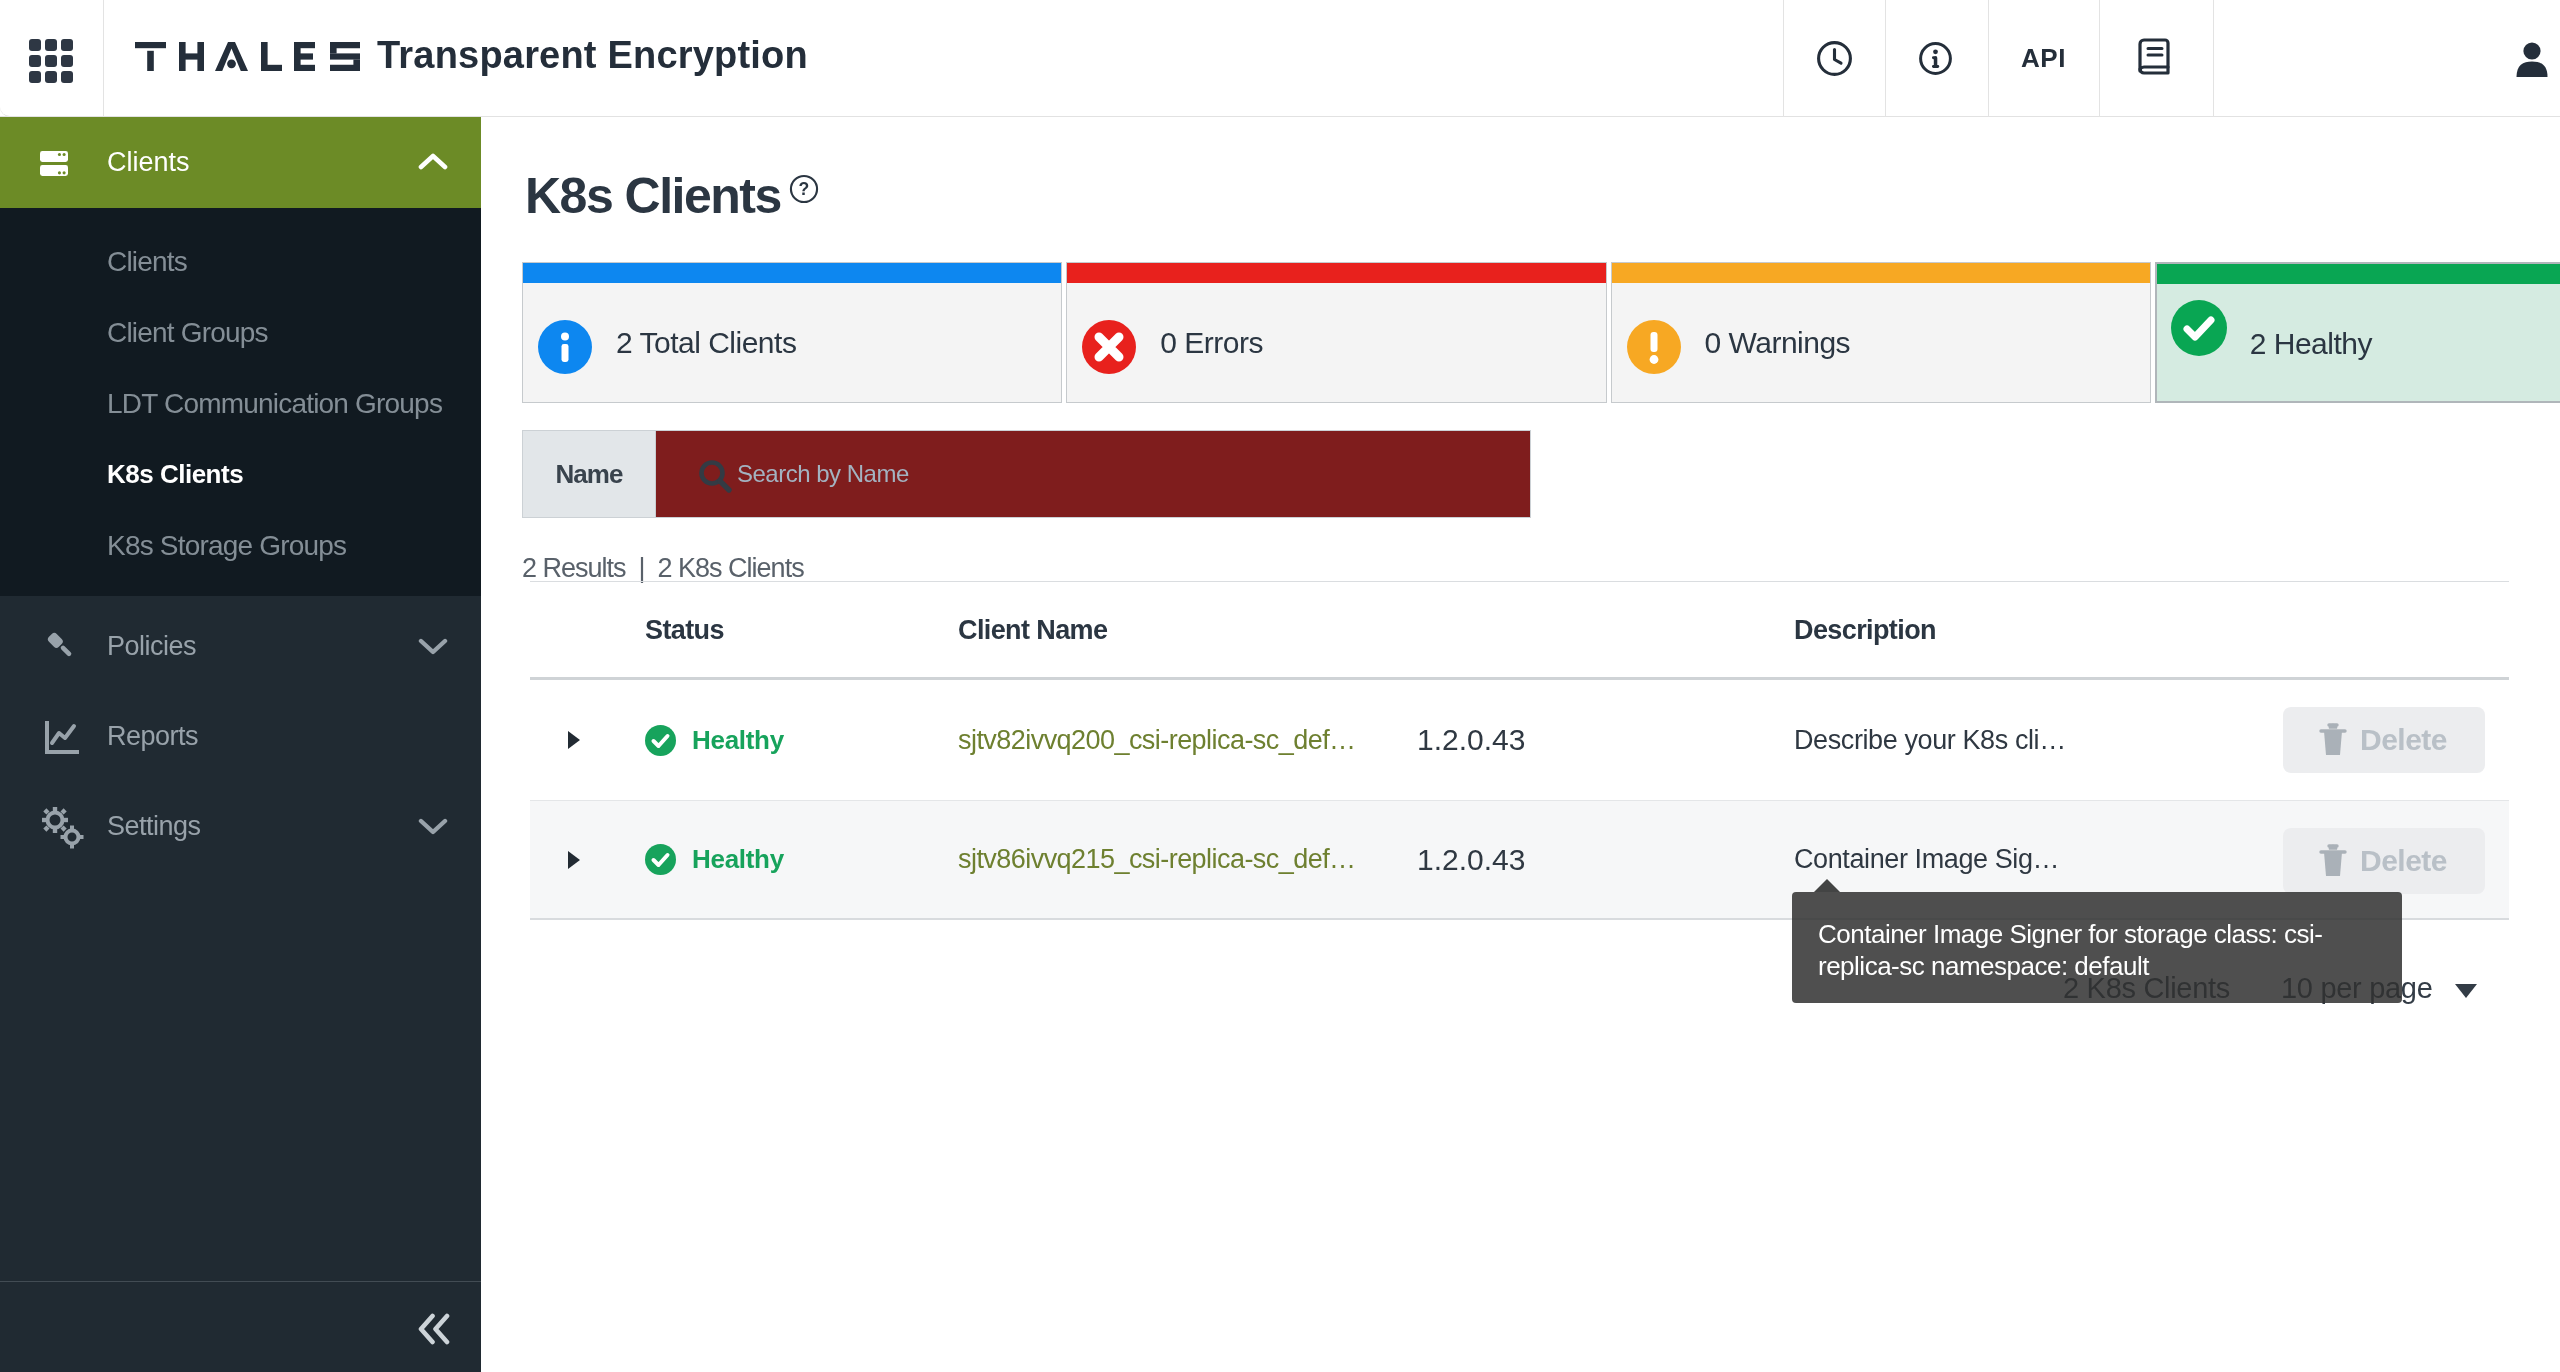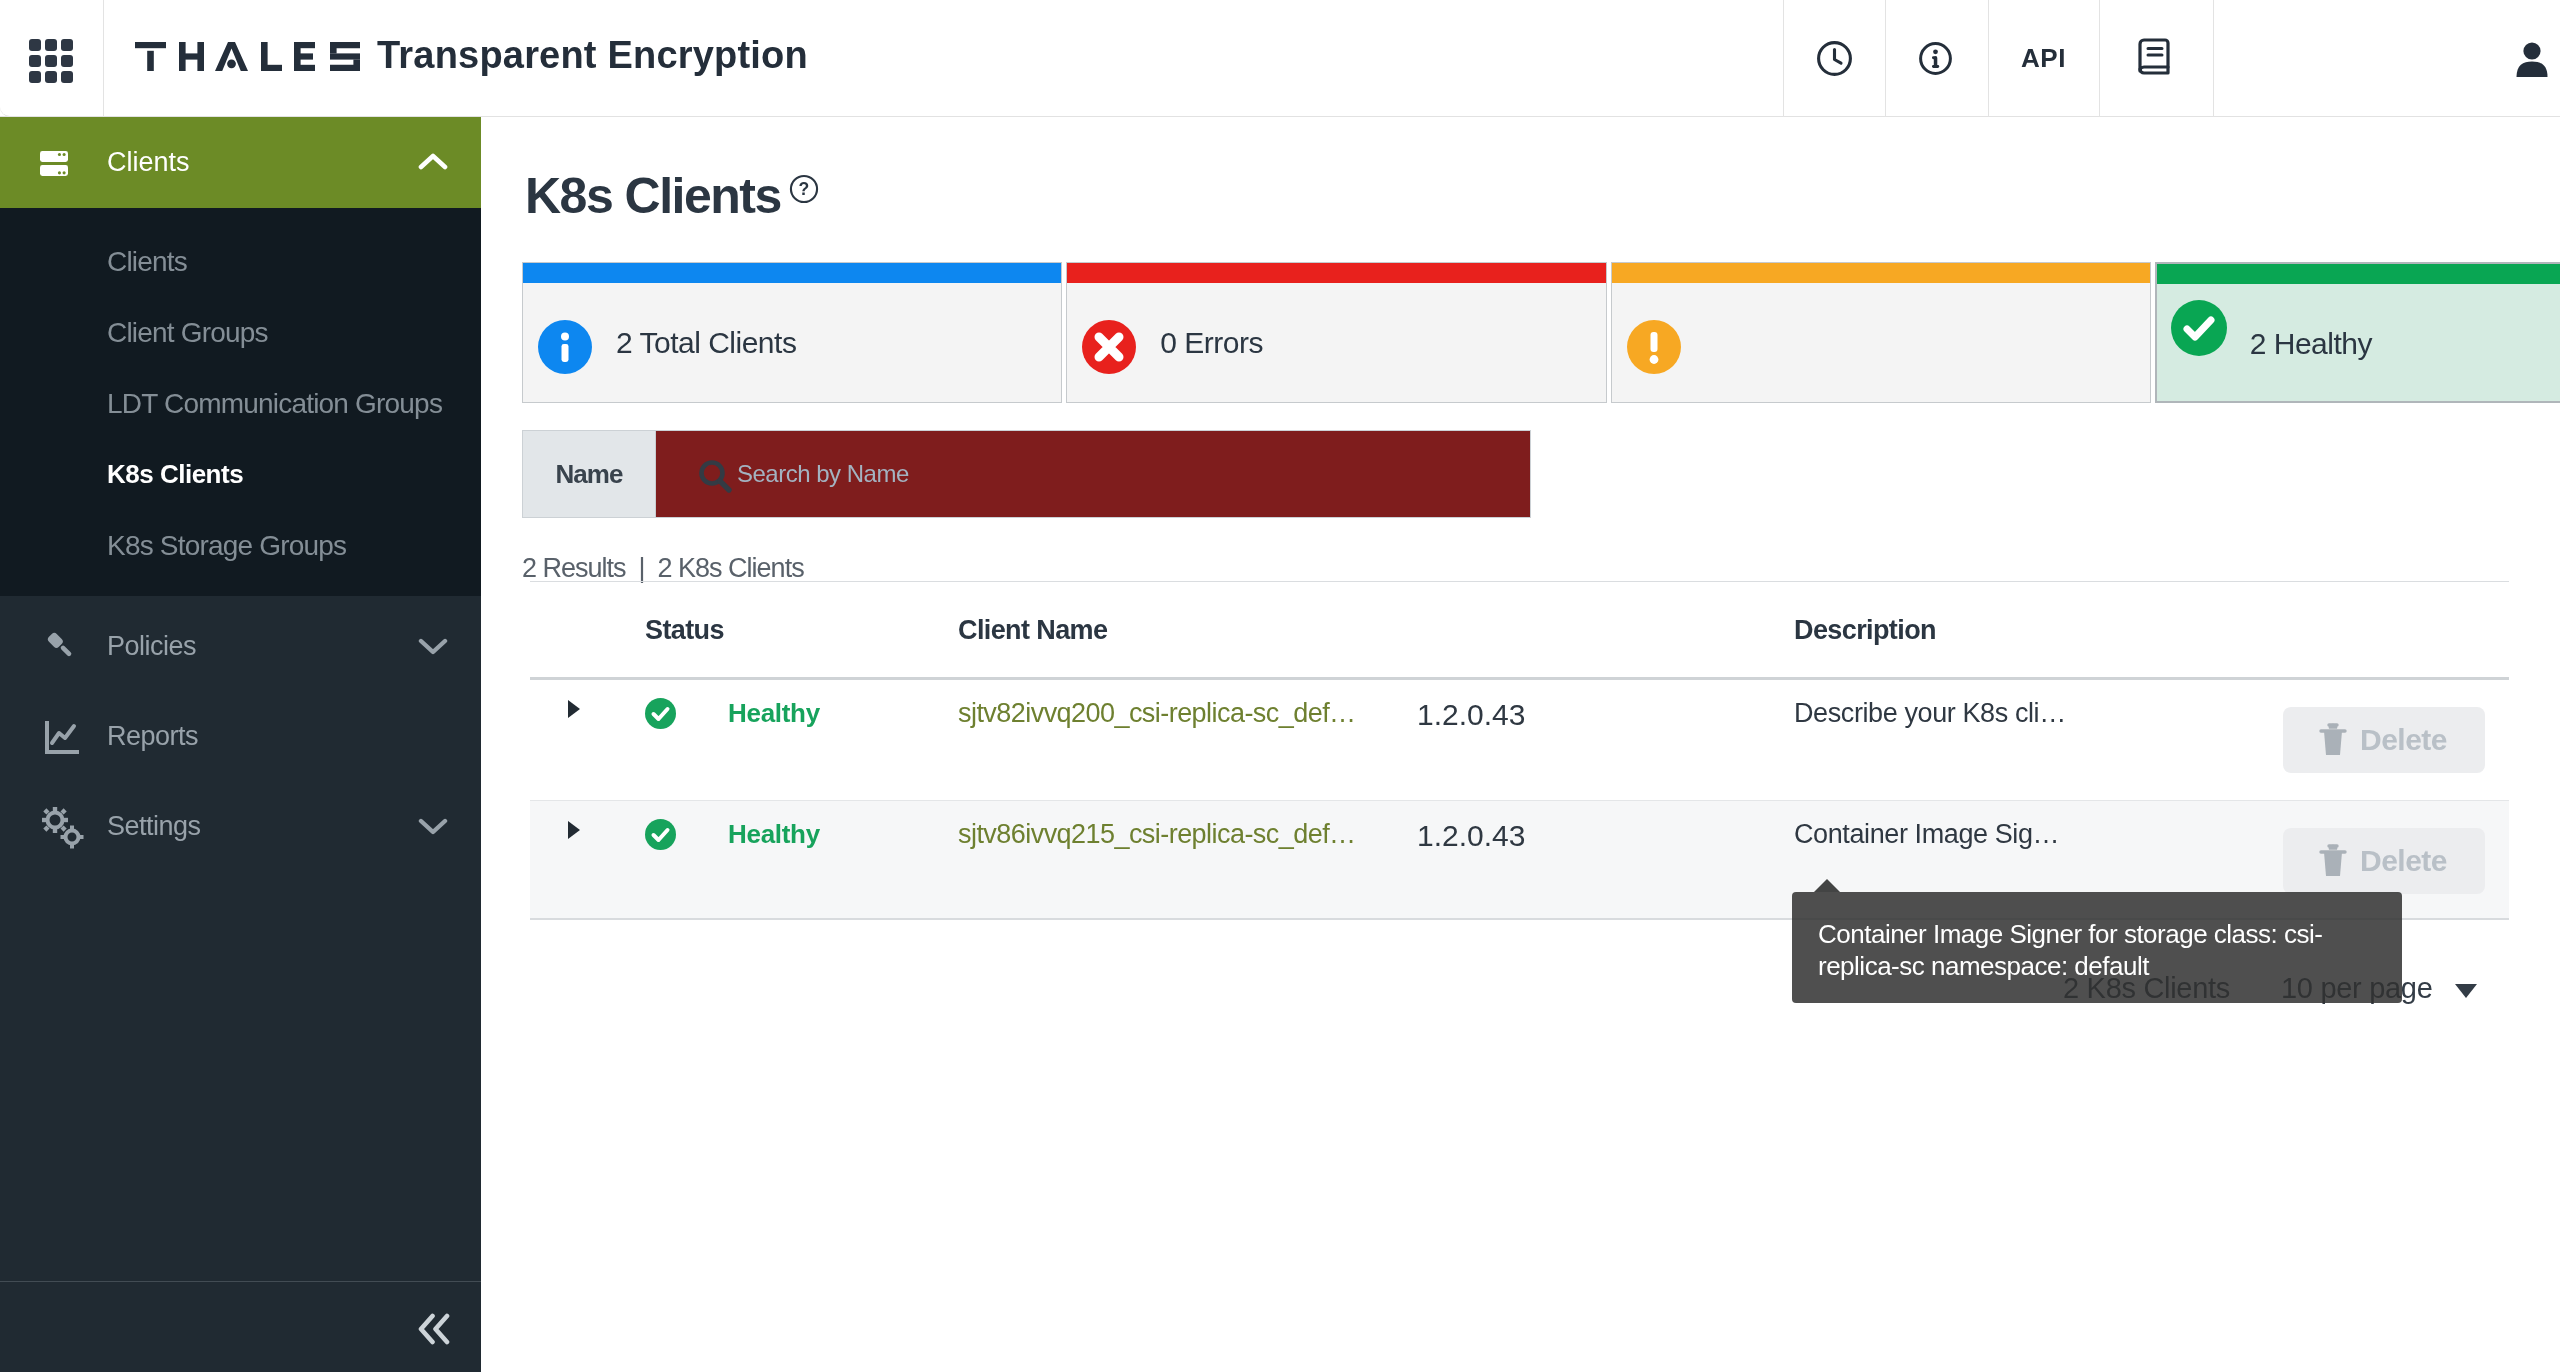--- a/index.html
+++ b/index.html
@@ -41,21 +41,21 @@
 #search { position:absolute; left:41px; top:313px; width:1009px; height:88px; border:1px solid #ccd1d5; background:#7f1d1d; }
 #nameb { position:absolute; left:0; top:0; width:133px; height:86px; background:#e2e6e9; border-right:1px solid #c9ced2; text-align:center; line-height:86px; font-size:26px; font-weight:700; color:#39434d; letter-spacing:-1px; }
 #ph { position:absolute; left:214px; top:0; height:86px; line-height:86px; font-size:24px; color:#a3b2c0; letter-spacing:-0.5px; }
 #results { position:absolute; left:41px; top:436px; font-size:27px; color:#59616a; letter-spacing:-1px; }
 
 #table { position:absolute; left:49px; top:464px; width:1979px; }
 #thead { position:relative; height:99px; border-top:1px solid #dadde0; border-bottom:3px solid #cfd3d6; }
 .th { position:absolute; top:0; height:99px; line-height:96px; font-size:27px; font-weight:700; color:#2b3642; letter-spacing:-0.6px; }
 .row { position:relative; height:120px; }
 .row2 { background:#f6f7f8; border-top:1px solid #e4e6e8; border-bottom:2px solid #d8dbde; }
-.cell { position:absolute; top:18px; height:100%; display:flex; align-items:flex-start; font-size:30px; color:#2f3842; white-space:nowrap;gap:36px; }
+.cell { position:absolute; top:0; height:100%; display:flex; align-items:center; font-size:30px; color:#2f3842; white-space:nowrap; }
 .link { color:#6e8030; font-size:27px; letter-spacing:-0.55px; }
 .desc { font-size:27px; letter-spacing:-0.4px; }
 .healthy { color:#17a35c; font-weight:700; font-size:26px; letter-spacing:-0.3px; }
 .delbtn { position:absolute; right:24px; top:27px; width:202px; height:66px; background:#ecedef; border-radius:8px; }
 .delbtn span { position:absolute; left:77px; top:0; height:66px; line-height:66px; font-size:30px; font-weight:700; color:#b9c0c7; letter-spacing:-0.5px; }
 .delbtn svg { position:absolute; left:36px; top:16px; }
 
 #pag { position:absolute; left:0; top:851px; width:2079px; height:40px; }
 #pag .cnt { position:absolute; left:1582px; font-size:29px; color:#333c46; line-height:40px; letter-spacing:-0.3px; }
 #pag .pp { position:absolute; left:1800px; font-size:29px; color:#333c46; line-height:40px; letter-spacing:-0.3px; }
@@ -231,20 +231,21 @@
         </svg>
       <div class="txt">0 Errors</div>
     </div>
     <div class="card">
         <div class="bar" style="background:#f7a823"></div>
       <svg class="ic" width="54" height="54" viewBox="0 0 54 54">
           <circle cx="27" cy="27" r="27" fill="#f7a823"></circle>
           <rect x="23.5" y="12" width="7" height="20" rx="3" fill="#fff"></rect>
           <circle cx="27" cy="39.5" r="4.4" fill="#fff"></circle>
         </svg>
+      <div class="txt">0 Warnings</div>
     </div>
     <div class="card sel">
         <div class="bar" style="background:#09a653"></div>
       <svg class="ic" style="left:14px;top:36px" width="56" height="56" viewBox="0 0 56 56">
           <circle cx="28" cy="28" r="28" fill="#09a653"></circle>
           <path d="M16 29 L24 37 L40 20" fill="none" stroke="#fff" stroke-width="7" stroke-linecap="round" stroke-linejoin="round"></path>
         </svg>
       <div class="txt">2 Healthy</div>
     </div>
   </div>

